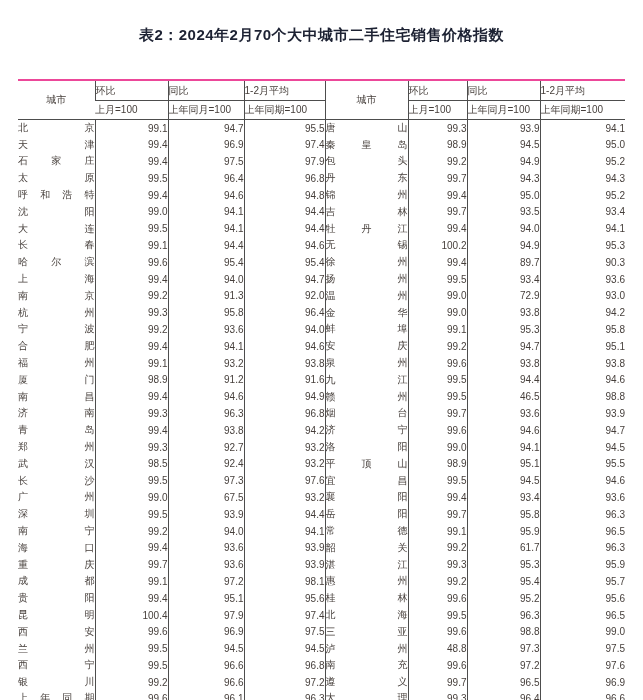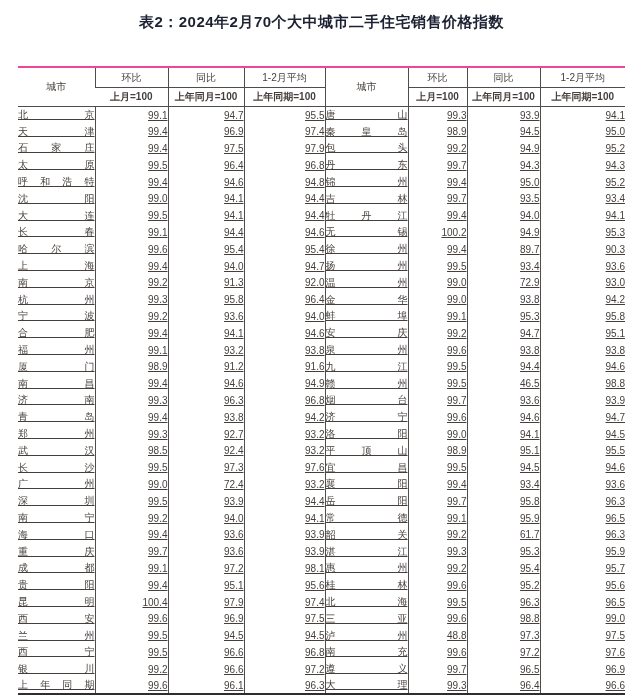--- a/index.html
+++ b/index.html
@@ -10,21 +10,21 @@
     height: 700px;
     overflow: hidden;
     font-family: "Liberation Sans", sans-serif;
   }
   .page {
     width: 643px;
     height: 700px;
     background: #ffffff;
   }
   .title {
-    padding-top: 13px;
+    padding-top: 26px;
     text-align: center;
     font-size: 15px;
     line-height: 18px;
     font-weight: bold;
     color: #1d2233;
     letter-spacing: 0.5px;
   }
   table.idx {
     border-collapse: collapse;
     table-layout: fixed;
@@ -38,24 +38,24 @@
   table.idx th, table.idx td {
     padding: 0;
     font-weight: normal;
     overflow: hidden;
     white-space: nowrap;
   }
   
   table.idx th, table.idx td { border-left: 1px solid #4d4d4d; }
   table.idx tr > *:first-child { border-left: none; }
   
-  thead th { border-bottom: 1px solid #4d4d4d; text-align: center; color: #453e3a; }
+  thead th { border-bottom: 1px solid #4d4d4d; text-align: left; color: #453e3a; }
   thead tr.grp th { height: 19px; }
-  thead tr.sub th { height: 18px; font-weight: bold; }
-  tbody tr { height: 16.8px; text-decoration: underline; }
+  thead tr.sub th { height: 18px; }
+  tbody tr { height: 16.8px; }
   td.city, th.cityh {
     padding: 0 13px;
     text-align: justify;
     text-align-last: justify;
     -moz-text-align-last: justify;
   }
   th.cityh { text-align: center; text-align-last: center; }
   td.num {
     text-align: right;
     padding-right: 9px;
@@ -337,21 +337,21 @@
     <td class="num">97.6</td>
     <td class="city">宜昌</td>
     <td class="num">99.5</td>
     <td class="num">94.5</td>
     <td class="num">94.6</td>
   </tr>
 
   <tr>
     <td class="city">广州</td>
     <td class="num">99.0</td>
-    <td class="num">72.4</td>
+    <td class="num">67.5</td>
     <td class="num">93.2</td>
     <td class="city">襄阳</td>
     <td class="num">99.4</td>
     <td class="num">93.4</td>
     <td class="num">93.6</td>
   </tr>
 
   <tr>
     <td class="city">深圳</td>
     <td class="num">99.5</td>

